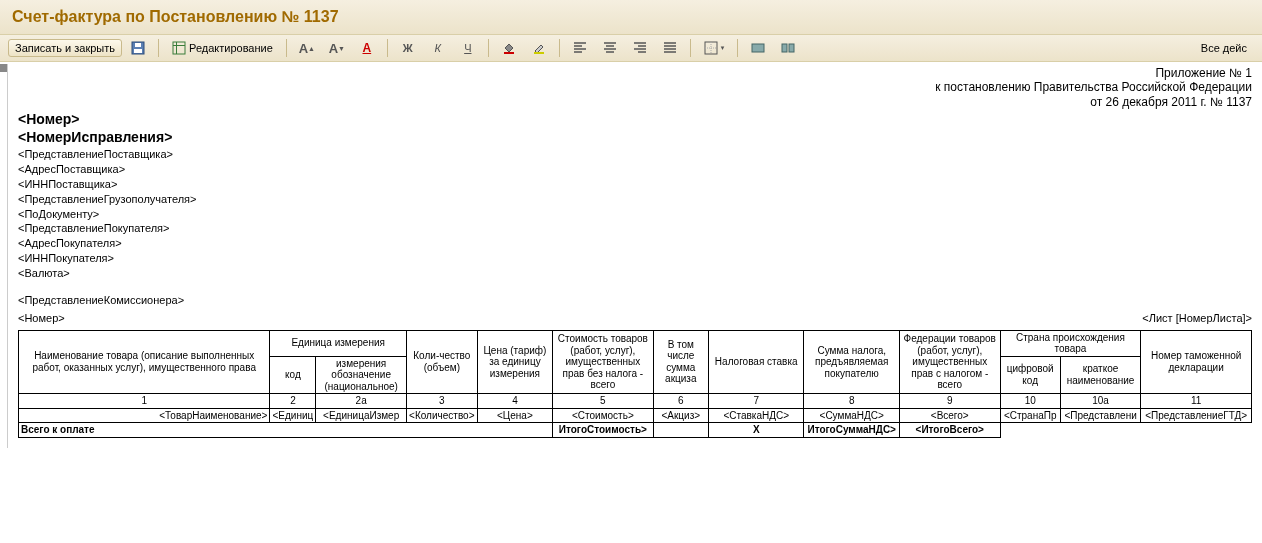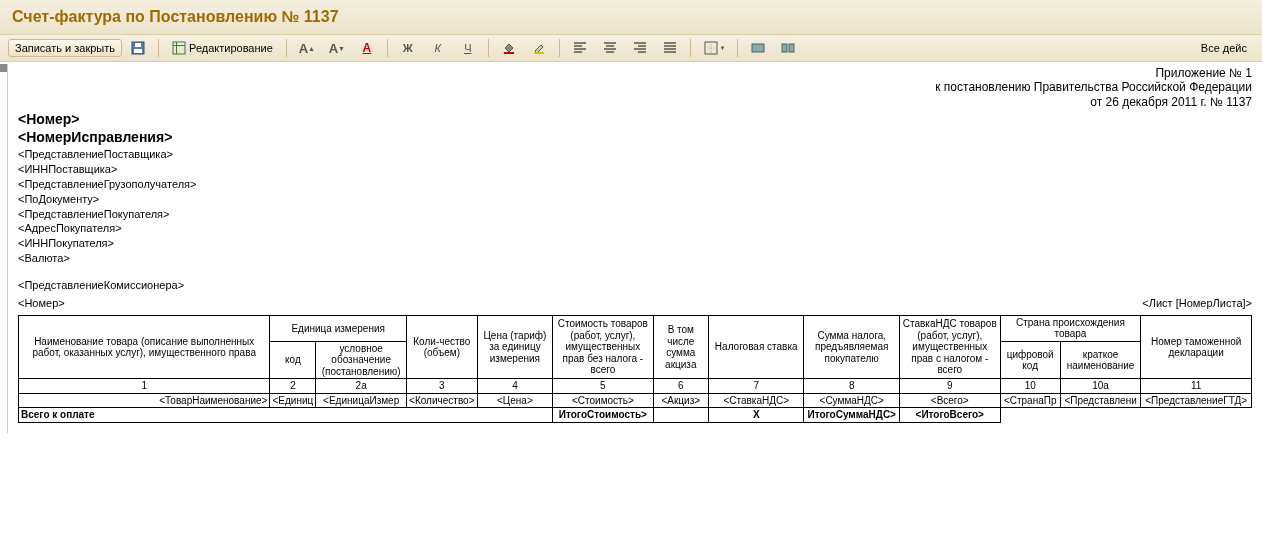--- a/index.html
+++ b/index.html
@@ -280,20 +280,21 @@
       <div>Приложение № 1</div>
       <div>к постановлению Правительства Российской Федерации</div>
       <div>от 26 декабря 2011 г. № 1137</div>
     </div>
 
     <div class="placeholder">&lt;Номер&gt;</div>
     <div class="placeholder">&lt;НомерИсправления&gt;</div>
 
     <div class="field-list">
       <div>&lt;ПредставлениеПоставщика&gt;</div>
+      <div>&lt;АдресПоставщика&gt;</div>
       <div>&lt;ИННПоставщика&gt;</div>
       <div>&lt;ПредставлениеГрузополучателя&gt;</div>
       <div>&lt;ПоДокументу&gt;</div>
       <div>&lt;ПредставлениеПокупателя&gt;</div>
       <div>&lt;АдресПокупателя&gt;</div>
       <div>&lt;ИННПокупателя&gt;</div>
       <div>&lt;Валюта&gt;</div>
     </div>
 
     <div class="gap"></div>
@@ -325,27 +326,27 @@
       <thead>
         <tr>
           <th rowspan="2">Наименование товара (описание выполненных работ, оказанных услуг), имущественного права</th>
           <th colspan="2">Единица измерения</th>
           <th rowspan="2">Коли-чество (объем)</th>
           <th rowspan="2">Цена (тариф) за единицу измерения</th>
           <th rowspan="2">Стоимость товаров (работ, услуг), имущественных прав без налога - всего</th>
           <th rowspan="2">В том числе сумма акциза</th>
           <th rowspan="2">Налоговая ставка</th>
           <th rowspan="2">Сумма налога, предъявляемая покупателю</th>
-          <th rowspan="2">СтавкаНДС товаров (работ, услуг), имущественных прав с налогом - всего</th>
+          <th rowspan="2">Федерации товаров (работ, услуг), имущественных прав с налогом - всего</th>
           <th colspan="2">Страна происхождения товара</th>
           <th rowspan="2">Номер таможенной декларации</th>
         </tr>
         <tr>
           <th>код</th>
-          <th>условное обозначение (постановлению)</th>
+          <th>измерения обозначение (национальное)</th>
           <th>цифровой код</th>
           <th>краткое наименование</th>
         </tr>
         <tr>
           <th>1</th>
           <th>2</th>
           <th>2а</th>
           <th>3</th>
           <th>4</th>
           <th>5</th>

